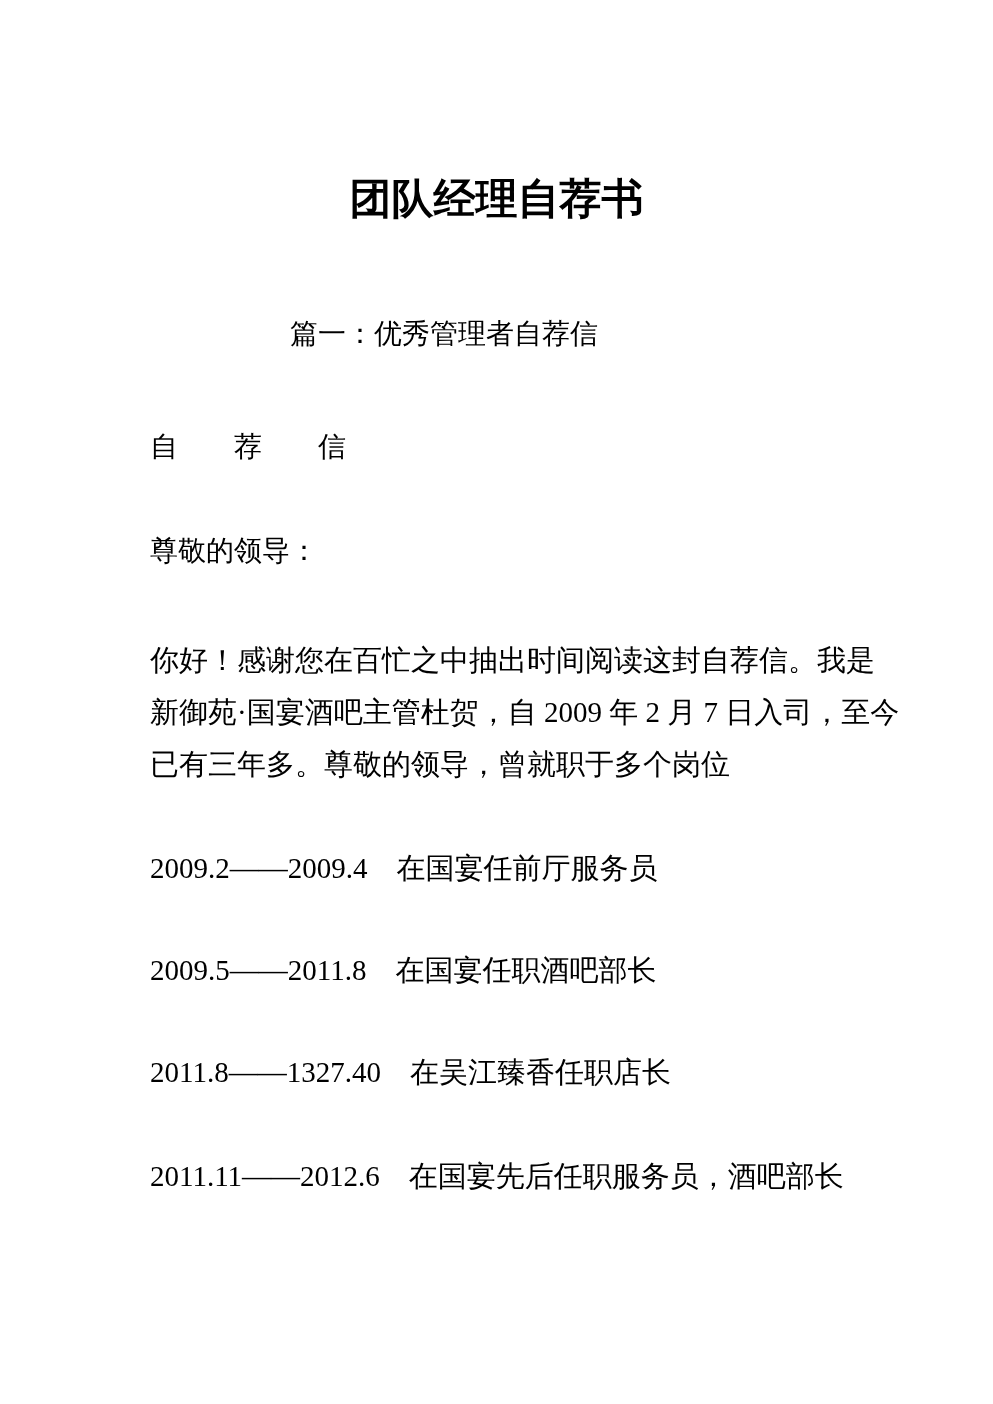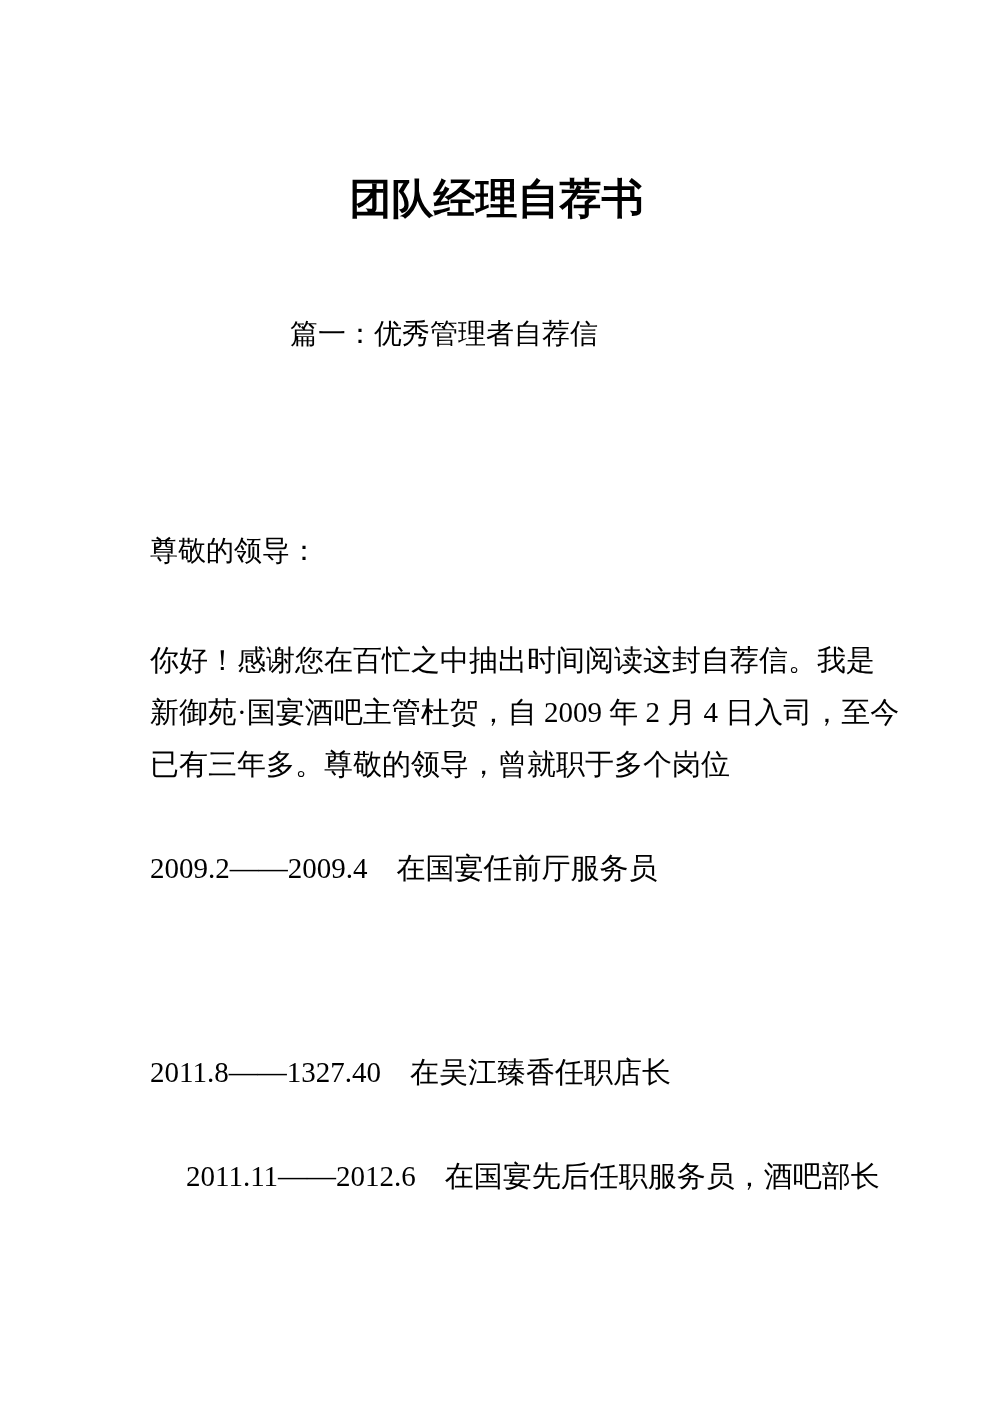--- a/index.html
+++ b/index.html
@@ -66,40 +66,42 @@
     position: absolute;
     left: 150px;
     font-size: 29px;
     line-height: 52px;
     white-space: pre;
     text-align: right;
   }
   .e1 { top: 842px; }
   .e2 { top: 944px; }
   .e3 { top: 1046px; }
-  .e4 { top: 1150px; margin-left: 36px; }
+  .e4 { top: 1150px; }
 </style>
 </head>
 <body>
 
 <div class="page">
 
   <h1 class="doc-title">团队经理自荐书</h1>
 
   <div class="section-heading">篇一：优秀管理者自荐信</div>
 
+  <div class="letter-title">自　　荐　　信</div>
 
   <div class="salutation">尊敬的领导：</div>
 
   <div class="paragraph">
     <div class="para-line">你好！感谢您在百忙之中抽出时间阅读这封自荐信。我是</div>
-    <div class="para-line">新御苑·国宴酒吧主管杜贺，自 2009 年 2 月 4 日入司，至今</div>
+    <div class="para-line">新御苑·国宴酒吧主管杜贺，自 2009 年 2 月 7 日入司，至今</div>
     <div class="para-line">已有三年多。尊敬的领导，曾就职于多个岗位</div>
   </div>
 
   <div class="exp-entry e1">2009.2——2009.4　在国宴任前厅服务员</div>
 
+  <div class="exp-entry e2">2009.5——2011.8　在国宴任职酒吧部长</div>
 
   <div class="exp-entry e3">2011.8——1327.40　在吴江臻香任职店长</div>
 
   <div class="exp-entry e4">2011.11——2012.6　在国宴先后任职服务员，酒吧部长</div>
 
 </div>
 
 </body></html>

